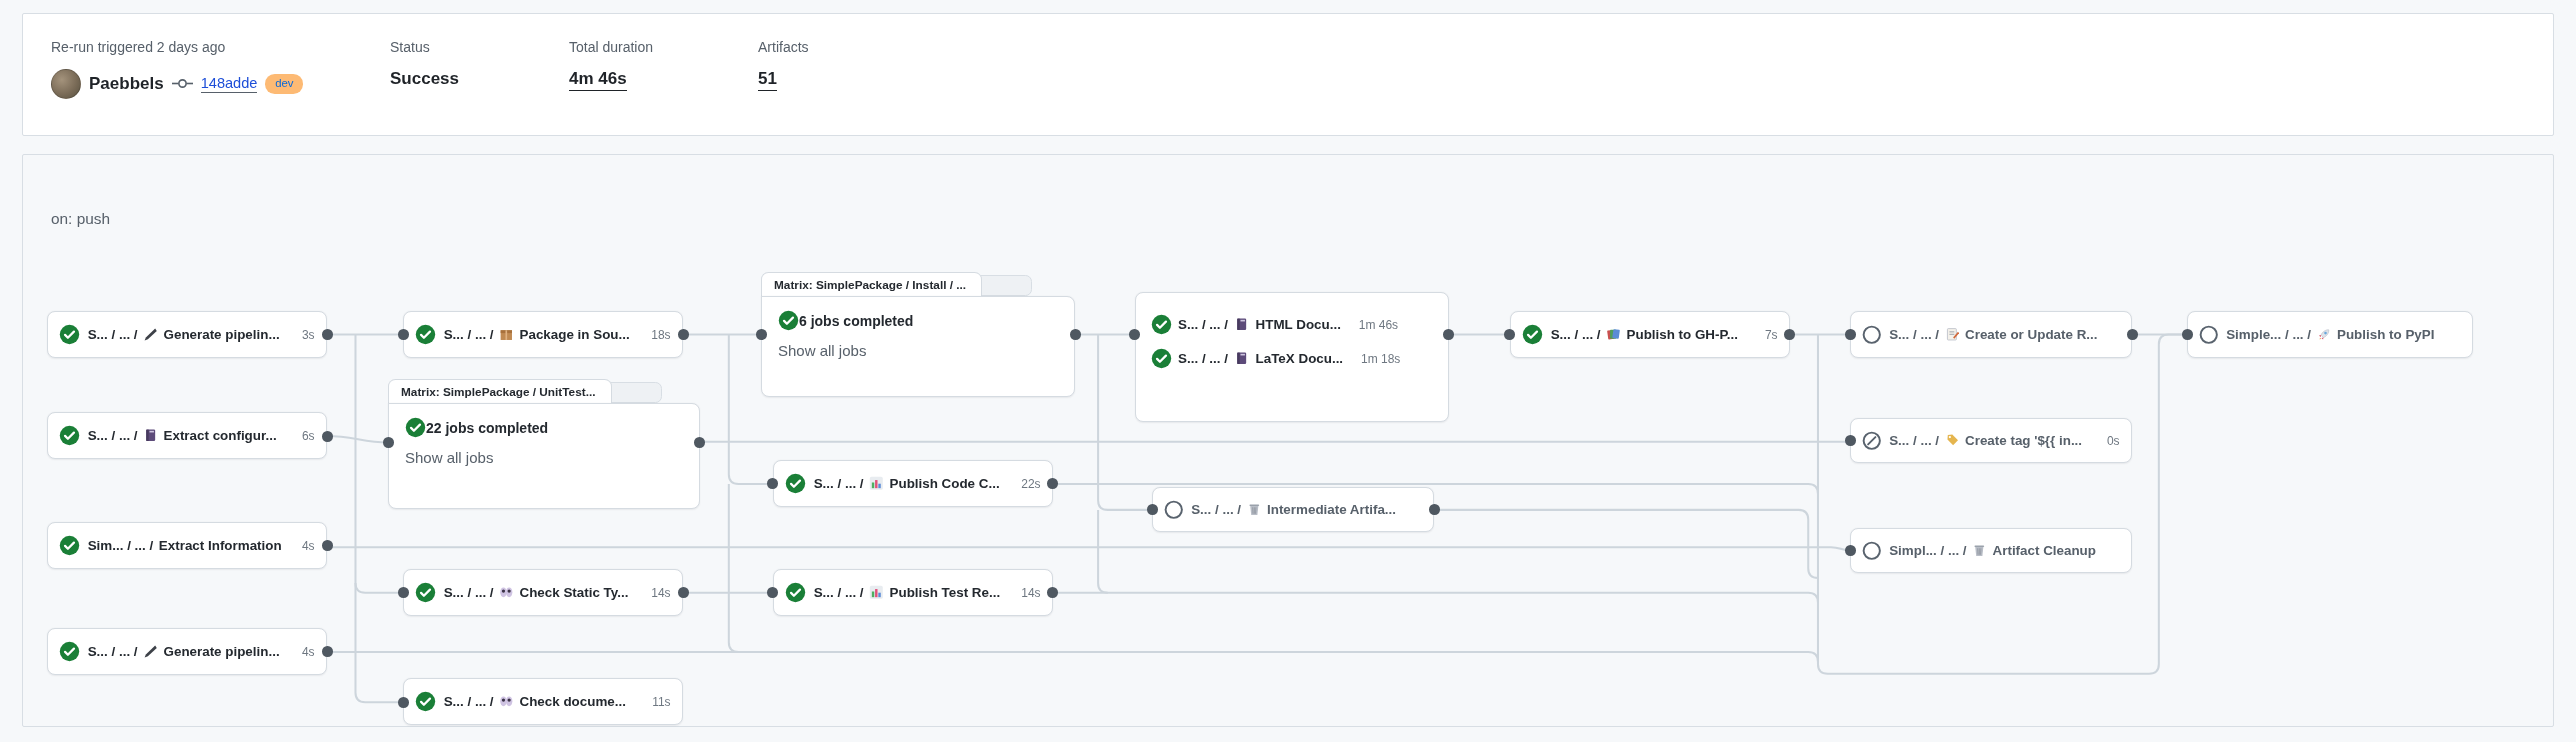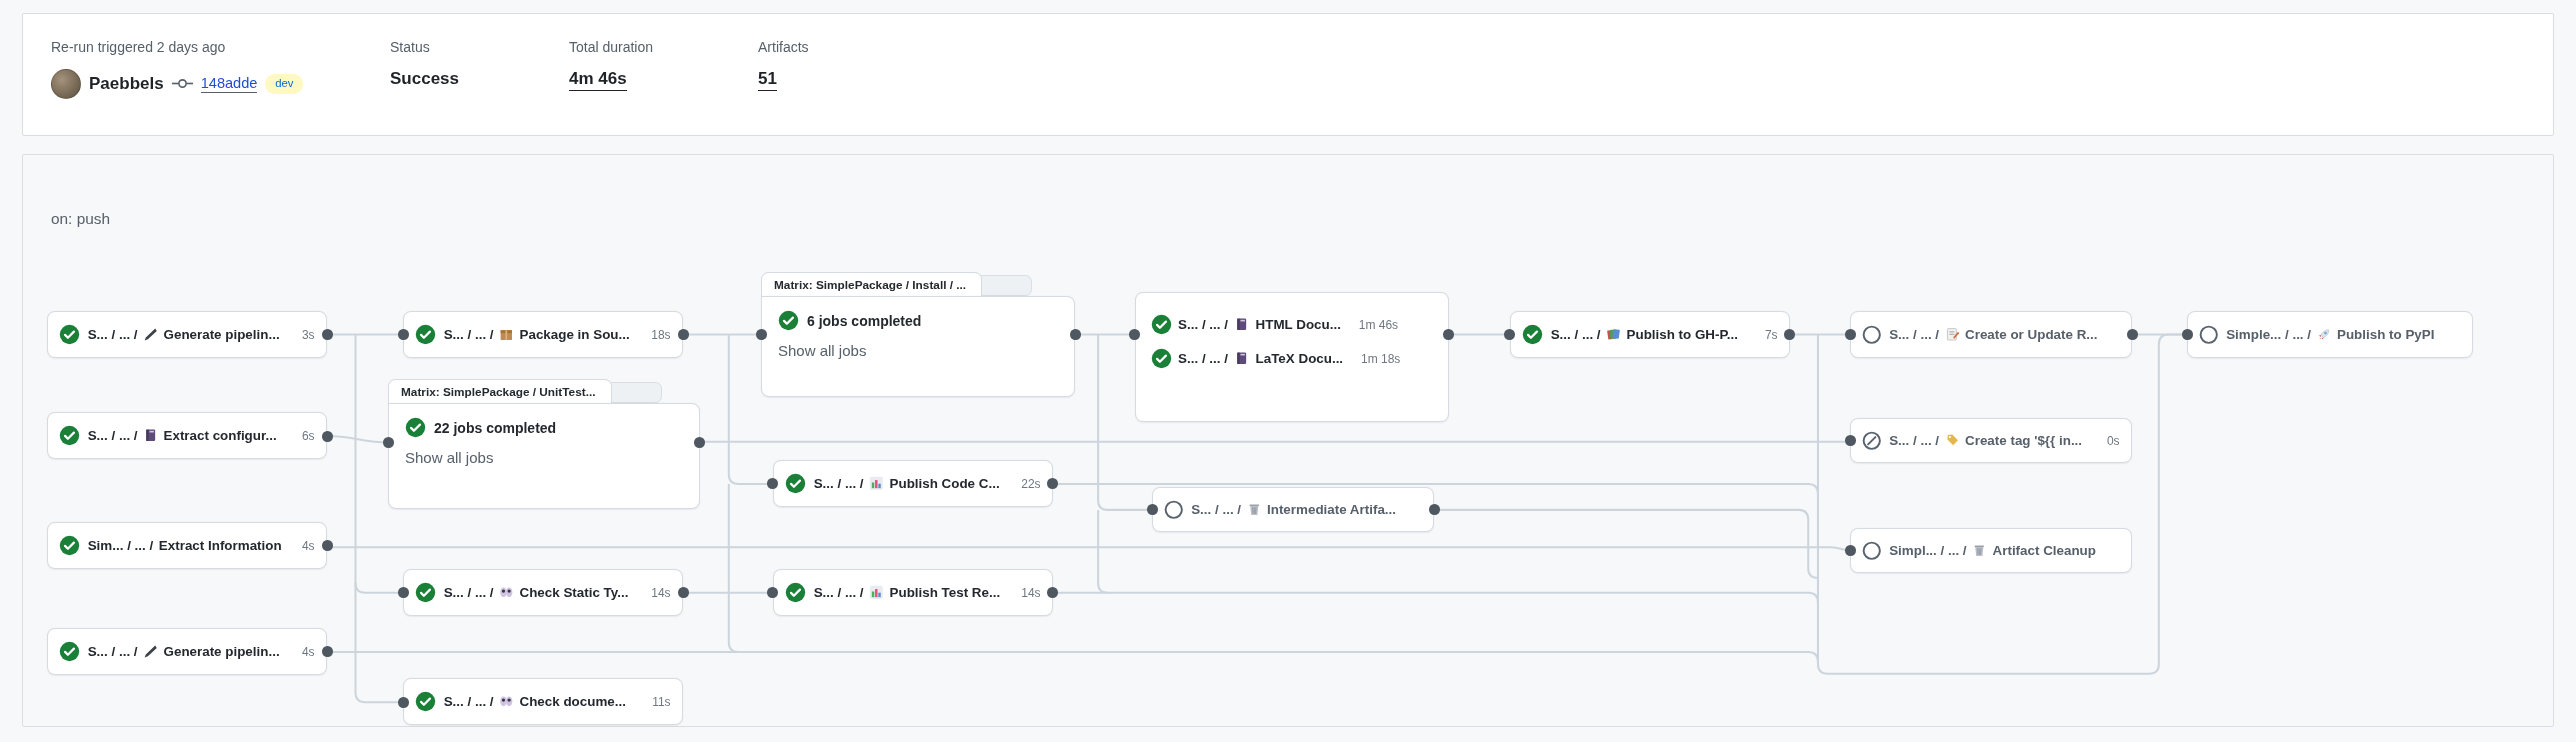--- a/index.html
+++ b/index.html
@@ -14,21 +14,21 @@
 
   
   .hcol{position:absolute;top:24px;}
   .hlabel{font-size:14px;color:#57606a;line-height:19.5px;}
   .hvalue{margin-top:11.4px;font-size:17px;font-weight:700;color:#1f2328;display:flex;align-items:center;gap:8px;}
   .underlined{border-bottom:1.6px solid #1f2328;padding-bottom:1.6px;cursor:pointer;}
   .avatar{width:28px;height:28px;border-radius:50%;
     background:radial-gradient(circle at 35% 35%, #a4937c 0%, #7b6c58 55%, #57503f 100%);
     border:0.8px solid rgba(0,0,0,.15);cursor:pointer;}
   .commit-hash{font-size:14.6px;font-weight:400;color:#1d4ed8;border-bottom:1.6px solid #57606a;padding-bottom:0.8px;cursor:pointer;}
-  .branch-badge{font-size:11.4px;font-weight:400;color:#0969da;background:#fef9c3;border-radius:9.7px;
+  .branch-badge{font-size:11.4px;font-weight:400;color:#0969da;background:#fdba74;border-radius:9.7px;
     padding:3.2px 9.7px;line-height:13px;cursor:pointer;}
   .commit-ic{display:inline-flex;align-items:center;}
 
   
   #wf-title{position:absolute;left:28px;top:23px;font-size:21px;font-weight:700;color:#1f2328;}
   #wf-trigger{position:absolute;left:28px;top:55px;font-size:15.4px;font-weight:400;color:#57606a;}
 
   
   #edges{position:absolute;left:0;top:0;width:2576px;height:743px;pointer-events:none;z-index:1;}
   #edges path{stroke:#cdd5dc;stroke-width:2.5;fill:none;}
@@ -42,21 +42,21 @@
   .sticon{flex:0 0 auto;display:inline-flex;}
   .icon{flex:0 0 auto;display:inline-flex;}
 
   
   .mtab{position:absolute;height:25px;background:#fff;border:0.8px solid #d5dbe1;border-bottom:none;
     border-radius:7.3px 7.3px 0 0;display:flex;align-items:center;padding:0 12px;
     font-size:11.8px;font-weight:700;color:#24292f;z-index:3;box-sizing:border-box;white-space:nowrap;}
   .mstub{position:absolute;height:21px;width:58px;background:#eef1f4;border:0.8px solid #d8dee4;border-radius:6.5px;z-index:2;box-sizing:border-box;}
   .mbody{position:absolute;background:#fff;border:0.8px solid #d5dbe1;border-radius:0 8px 8px 8px;
     box-shadow:0 0.8px 1.6px rgba(31,35,40,.07);box-sizing:border-box;padding:13px 16px;z-index:3;cursor:pointer;}
-  .mtitle{display:flex;align-items:center;gap:8px;font-size:14px;font-weight:700;color:#24292f;}
+  .mtitle{display:flex;align-items:center;font-size:14px;font-weight:700;color:#24292f;}
   .mlink{margin-top:11.4px;font-size:15px;color:#57606a;cursor:pointer;}
   .grouprow{display:flex;align-items:center;gap:6.5px;white-space:nowrap;
     font-size:13.4px;font-weight:700;color:#24292f;margin-bottom:13px;}
   .grouprow .dur{font-size:12px;color:#6e7781;font-weight:400;margin-left:4.9px;}
 </style>
 </head>
 <body>
 
 <div class="card" id="header-card">
   <div class="hcol" style="left:28px;">

